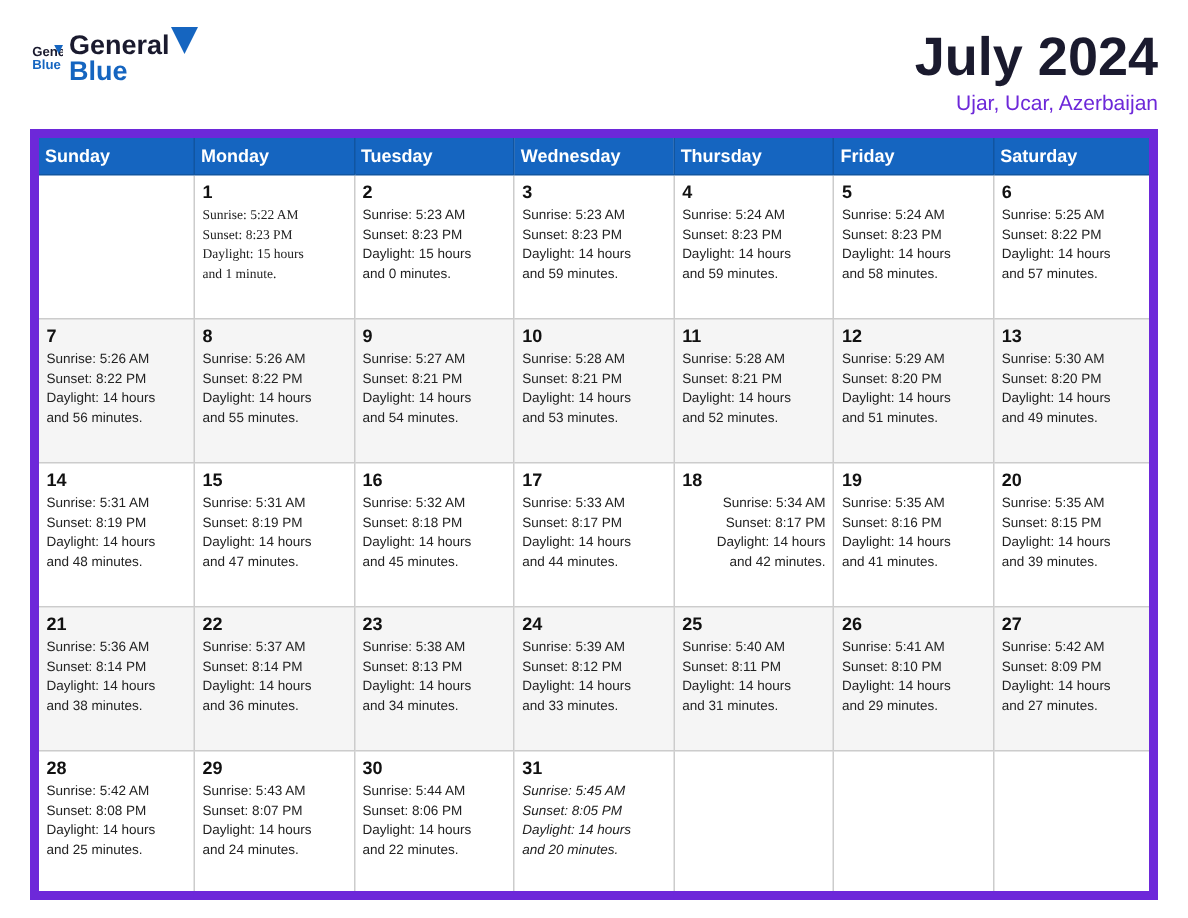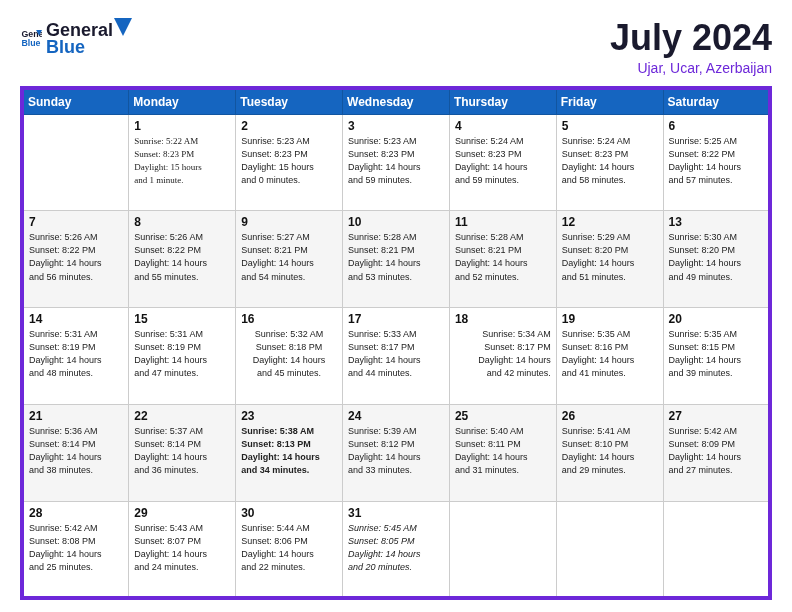--- a/index.html
+++ b/index.html
@@ -42,21 +42,21 @@
       line-height: 1.1;
       margin-left: 32px;
     }
     .subtitle {
       font-size: 14px;
       color: #6d28d9;
       margin-top: 2px;
     }
     .calendar {
       flex: 1;
-      border: 4px solid #6d28d9;
+      border: 6px solid #6d28d9;
       border-collapse: collapse;
       width: 100%;
       table-layout: fixed;
     }
     .calendar th {
       background-color: #1565c0;
       color: #fff;
       font-size: 12px;
       font-weight: bold;
       padding: 5px 4px;
@@ -238,21 +238,21 @@
           </td>
           <td>
             <div class="day-number">15</div>
             <div class="day-info" style="white-space: pre-line;">Sunrise: 5:31 AM
 Sunset: 8:19 PM
 Daylight: 14 hours
 and 47 minutes.</div>
           </td>
           <td>
             <div class="day-number">16</div>
-            <div class="day-info" style="white-space: pre-line; text-align: center;">Sunrise: 5:32 AM
+            <div class="day-info" style="white-space: pre-line;">Sunrise: 5:32 AM
 Sunset: 8:18 PM
 Daylight: 14 hours
 and 45 minutes.</div>
           </td>
           <td>
             <div class="day-number">17</div>
             <div class="day-info" style="white-space: pre-line;">Sunrise: 5:33 AM
 Sunset: 8:17 PM
 Daylight: 14 hours
 and 44 minutes.</div>
@@ -289,21 +289,21 @@
           </td>
           <td>
             <div class="day-number">22</div>
             <div class="day-info" style="white-space: pre-line;">Sunrise: 5:37 AM
 Sunset: 8:14 PM
 Daylight: 14 hours
 and 36 minutes.</div>
           </td>
           <td>
             <div class="day-number">23</div>
-            <div class="day-info" style="white-space: pre-line; font-weight: bold;">Sunrise: 5:38 AM
+            <div class="day-info" style="white-space: pre-line;">Sunrise: 5:38 AM
 Sunset: 8:13 PM
 Daylight: 14 hours
 and 34 minutes.</div>
           </td>
           <td>
             <div class="day-number">24</div>
             <div class="day-info" style="white-space: pre-line;">Sunrise: 5:39 AM
 Sunset: 8:12 PM
 Daylight: 14 hours
 and 33 minutes.</div>

